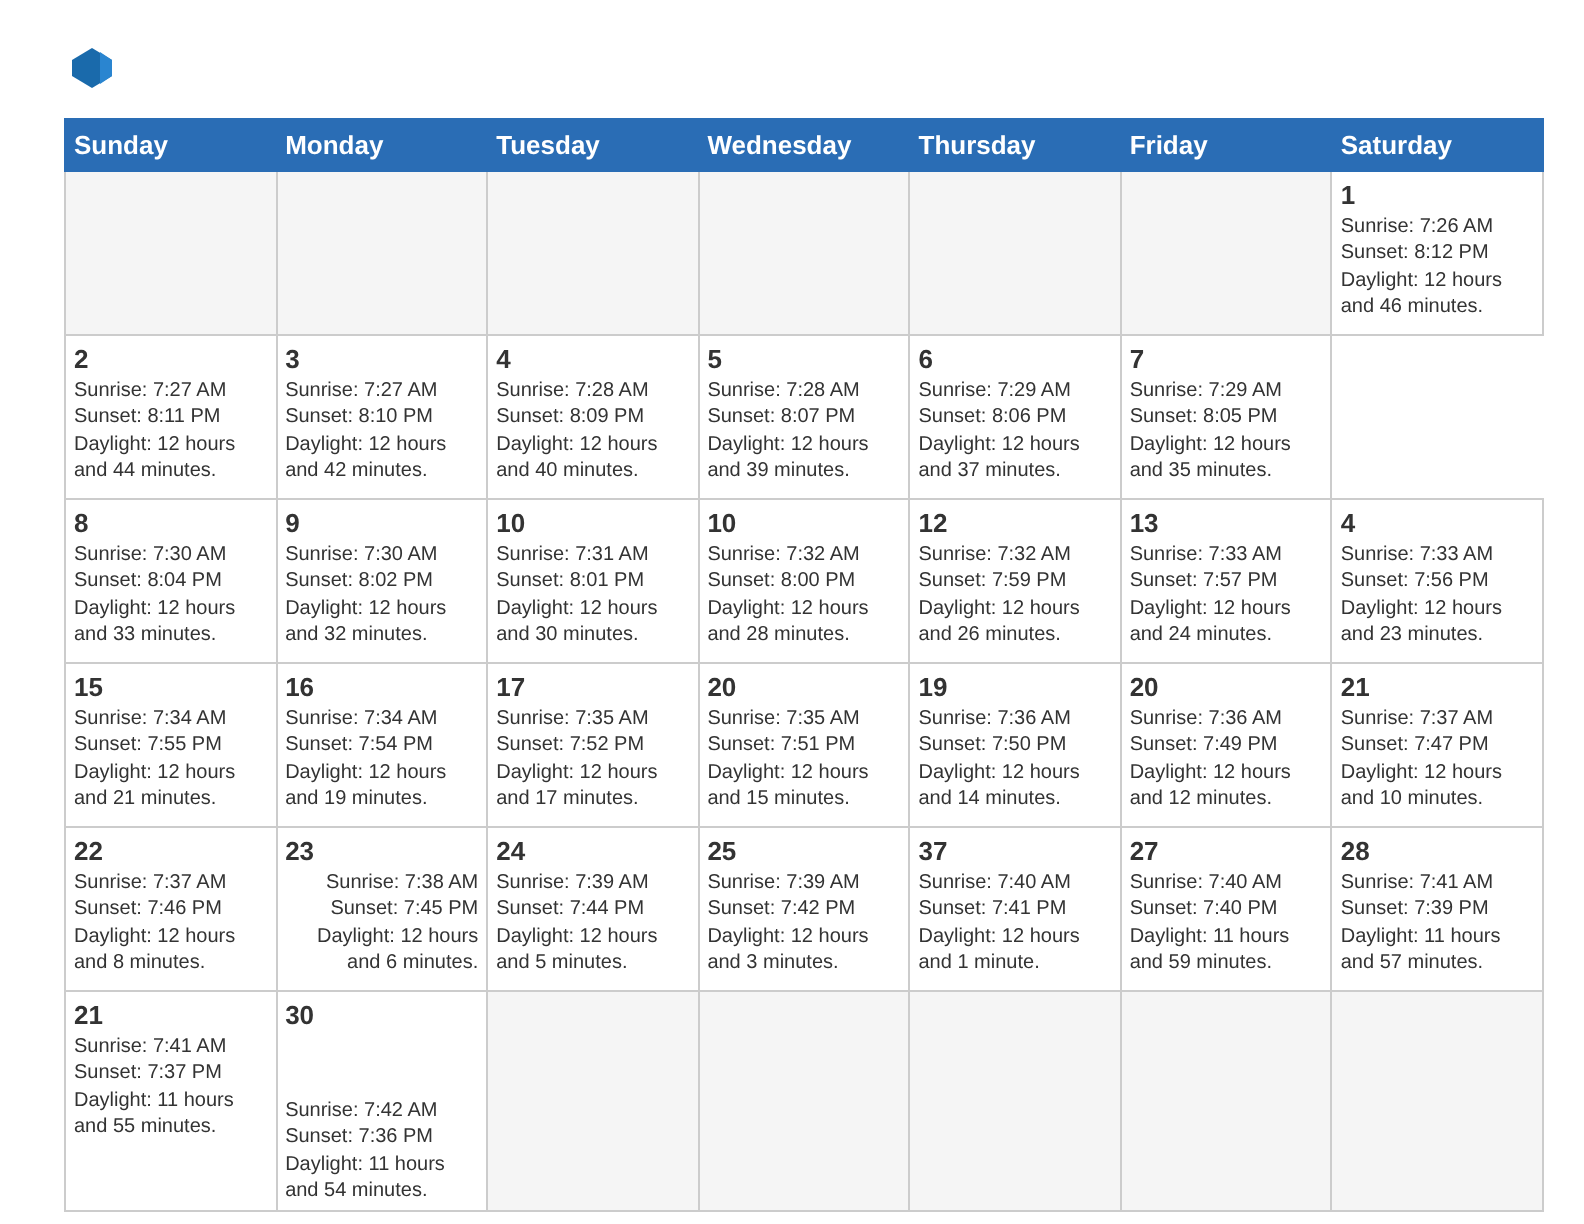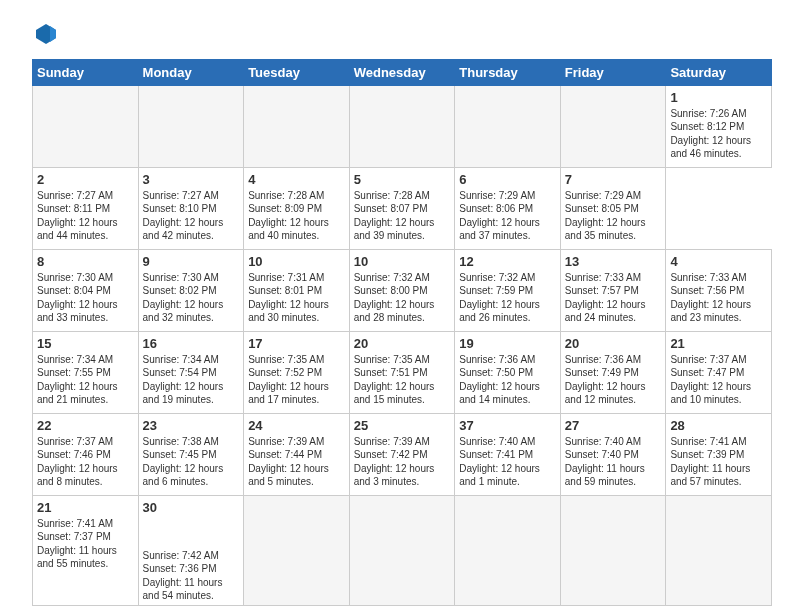--- a/index.html
+++ b/index.html
@@ -293,21 +293,21 @@
         <tr>
           <td>
             <span class="day-number">22</span>
             <div class="day-info" style="white-space: pre-line;">Sunrise: 7:37 AM
 Sunset: 7:46 PM
 Daylight: 12 hours
 and 8 minutes.</div>
           </td>
           <td>
             <span class="day-number">23</span>
-            <div class="day-info" style="white-space: pre-line;">Sunrise: 7:38 AM
+            <div class="day-info" style="white-space: pre-line; text-align: right;">Sunrise: 7:38 AM
 Sunset: 7:45 PM
 Daylight: 12 hours
 and 6 minutes.</div>
           </td>
           <td>
             <span class="day-number">24</span>
             <div class="day-info" style="white-space: pre-line;">Sunrise: 7:39 AM
 Sunset: 7:44 PM
 Daylight: 12 hours
 and 5 minutes.</div>

